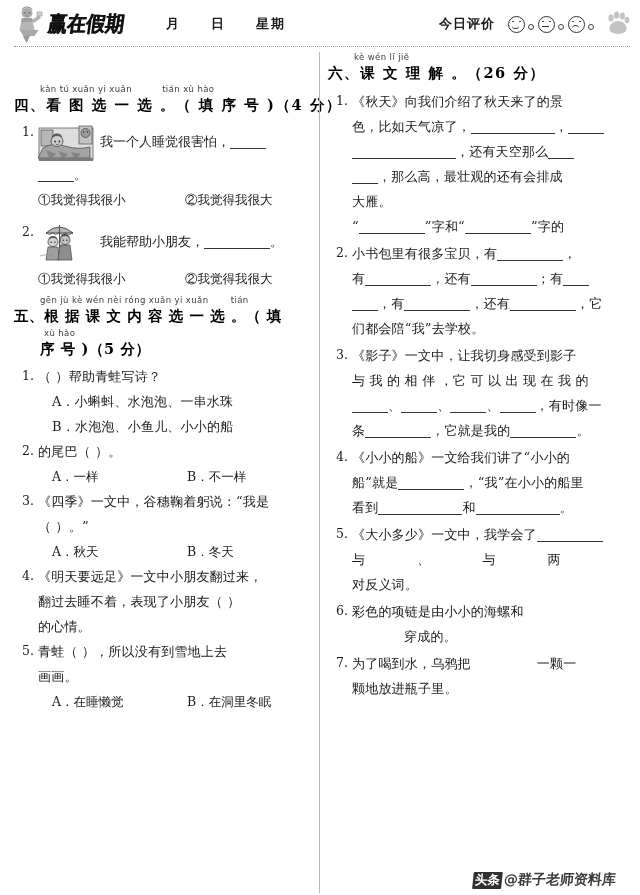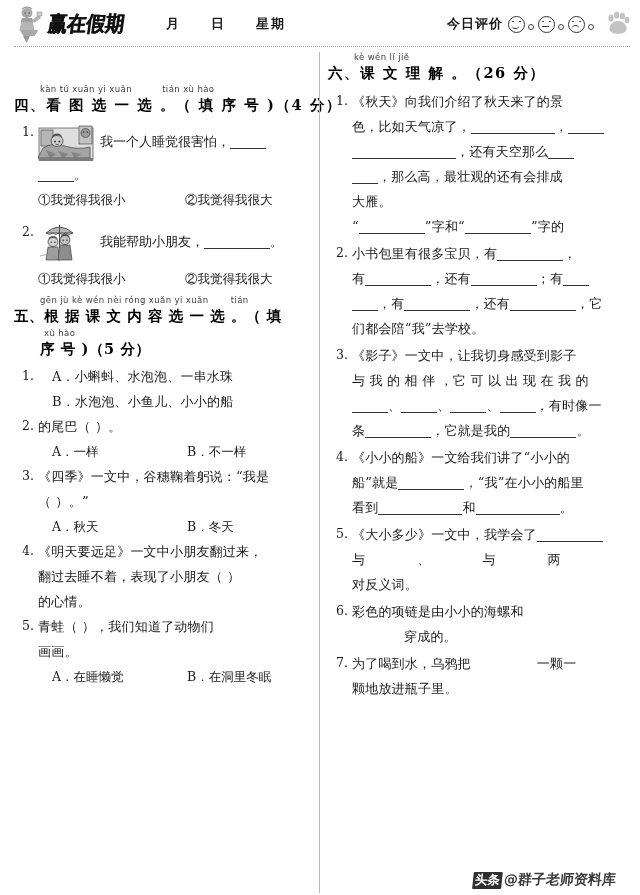--- a/index.html
+++ b/index.html
@@ -62,21 +62,21 @@
   .date-block span { white-space: nowrap; }
   .eval-block {
     margin-left: auto;
     display: flex;
     align-items: center;
     gap: 3px;
     font-size: 13px;
     font-weight: bold;
     white-space: nowrap;
   }
-  .eval-label { letter-spacing: 1px; margin-right: 2px; }
+  .eval-label { letter-spacing: 1px; margin-right: 10px; }
   .face {
     display: inline-block;
     width: 15px; height: 15px;
     border: 1.2px solid #333;
     border-radius: 50%;
     position: relative;
     vertical-align: middle;
   }
   .face i {
     position: absolute;
@@ -407,20 +407,21 @@
         <span>tián</span>
       </div>
       <div class="sec-title wide">五、根 据 课 文 内 容 选 一 选 。（ 填</div>
       <div class="pinyin-row pinyin-indent2" style="margin-top:2px">xù hào</div>
       <div class="sec-title wide" style="padding-left:26px">序 号 )（5 分）</div>
     </div>
 
     <div class="q">
       <div class="q-num">1.</div>
       <div class="q-body">
+        <div class="q-line">（    ）帮助青蛙写诗？</div>
         <div class="q-line" style="padding-left:14px">A．小蝌蚪、水泡泡、一串水珠</div>
         <div class="q-line" style="padding-left:14px">B．水泡泡、小鱼儿、小小的船</div>
       </div>
     </div>
 
     <div class="q" style="margin-top:0">
       <div class="q-num">2.</div>
       <div class="q-body">
         <div class="q-line">的尾巴（    ）。</div>
         <div class="opts" style="padding-left:14px">
@@ -447,21 +448,21 @@
       <div class="q-body">
         <div class="q-line">《明天要远足》一文中小朋友翻过来，</div>
         <div class="q-line">翻过去睡不着，表现了小朋友（    ）</div>
         <div class="q-line">的心情。</div>
       </div>
     </div>
 
     <div class="q" style="margin-top:0">
       <div class="q-num">5.</div>
       <div class="q-body">
-        <div class="q-line">青蛙（    ），我们知道了动物们</div>
+        <div class="q-line">青蛙（    ），所以没有到雪地上去</div>
         <div class="q-line">画画。</div>
         <div class="opts" style="padding-left:14px">
           <span class="opt opt-a">A．在睡懒觉</span>
           <span class="opt">B．在洞里冬眠</span>
         </div>
       </div>
     </div>
 
   </div>
 

